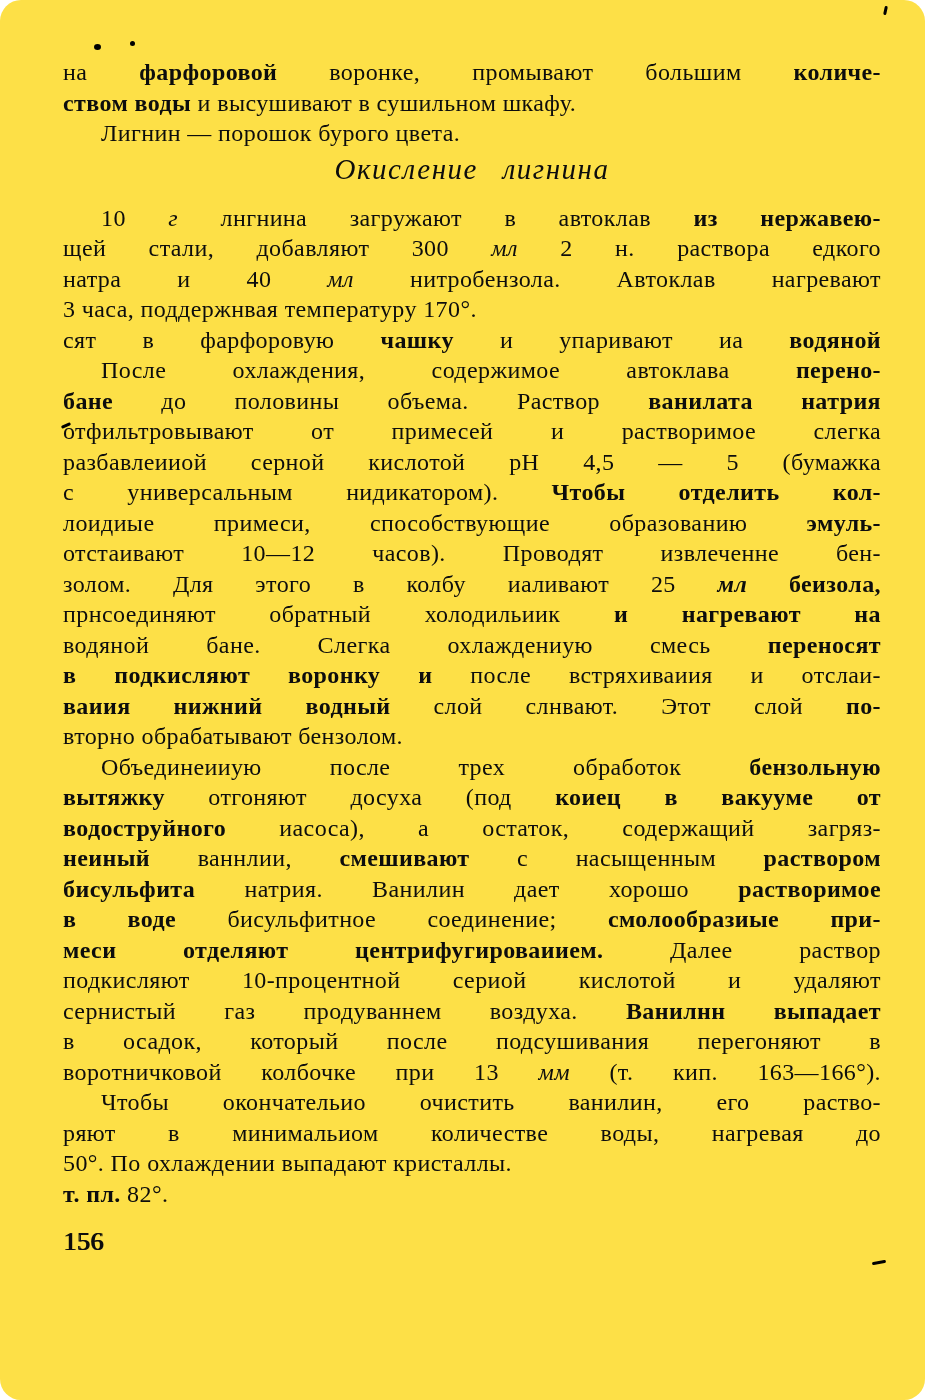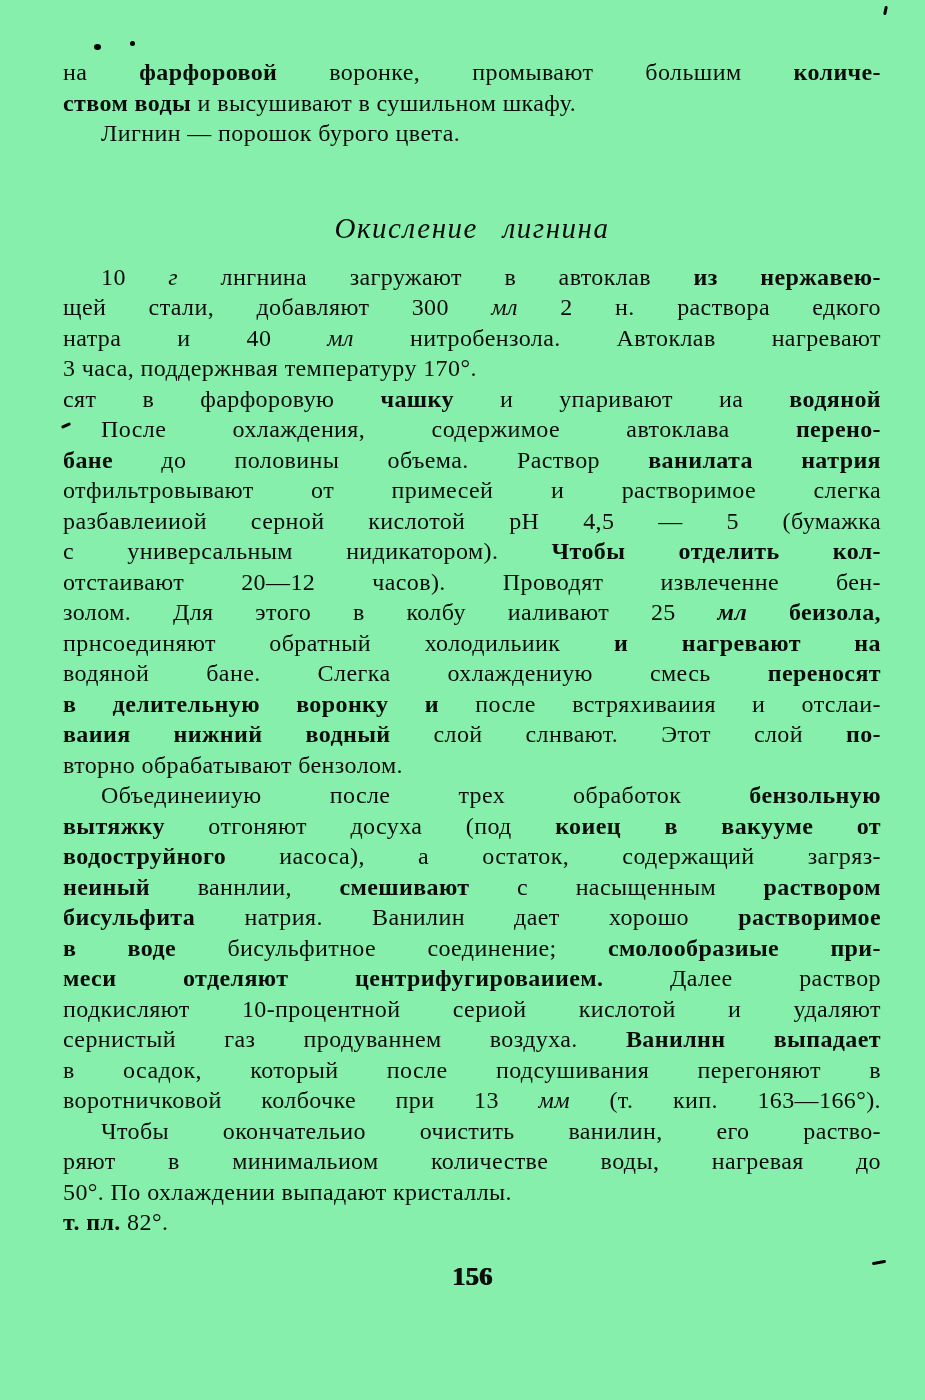--- a/index.html
+++ b/index.html
@@ -11,21 +11,22 @@
     width: 925px;
     height: 1400px;
     position: relative;
     overflow: hidden;
     font-family: "Liberation Serif", "DejaVu Serif", serif;
     color: #0d0d0d;
   }
   .page {
     position: absolute;
     inset: 0;
-    background: #86efac;
+    background: #fde047;
+    border-radius: 21px;
   }
   .text-column {
     position: absolute;
     left: 63px;
     top: 57px;
     width: 818px;
     font-size: 24px;
     line-height: 30.5px;
     letter-spacing: 0.4px;
   }
@@ -36,36 +37,34 @@
   }
   .line.last {
     text-align-last: left;
   }
   .para.indent .line.first {
     text-indent: 38px;
   }
   .b { font-weight: 700; }
   .i { font-style: italic; }
   .heading {
-    margin-top: 59px;
     margin-bottom: 14px;
     text-align: center;
     font-style: italic;
     font-size: 29px;
     line-height: 40px;
     letter-spacing: 1.5px;
     word-spacing: 16px;
   }
   .page-number {
-    margin-top: 24px;
+    margin-top: 18px;
     font-size: 26px;
-    font-weight: 700;
+    font-weight: 400;
     letter-spacing: 0.5px;
     text-shadow: 1.3px 0 0 currentColor;
-    text-align: center;
   }
   .artifact {
     position: absolute;
     background: #000;
   }
   .speck { border-radius: 50%; }
   .a1 { left: 94px;  top: 44px;   width: 7px;  height: 6px; }
   .a2 { left: 130px; top: 41px;   width: 5px;  height: 5px; }
   .a3 { left: 884px; top: 6px;    width: 3px;  height: 9px;  border-radius: 2px; transform: rotate(12deg); }
   .a4 { left: 61px;  top: 424px;  width: 10px; height: 3px;  border-radius: 2px; transform: rotate(-25deg); }
@@ -92,25 +91,26 @@
         <div class="line"><span>натра и 40 </span><span class="i">мл</span><span> нитробензола. Автоклав нагревают</span></div>
         <div class="line last"><span>3 часа, поддержнвая температуру 170°.</span></div>
       </div>
       <div class="para indent">
         <div class="line"><span>сят в фарфоровую </span><span class="b">чашку </span><span>и упаривают иа </span><span class="b">водяной</span></div>
         <div class="line first"><span>После охлаждения, содержимое автоклава </span><span class="b">перено-</span></div>
         <div class="line"><span class="b">бане </span><span>до половины объема. Раствор </span><span class="b">ванилата натрия</span></div>
         <div class="line"><span>отфильтровывают от примесей и растворимое слегка</span></div>
         <div class="line"><span>разбавлеииой серной кислотой рН 4,5 — 5 (бумажка</span></div>
         <div class="line"><span>с универсальным нидикатором). </span><span class="b">Чтобы отделить кол-</span></div>
-        <div class="line"><span>отстаивают 20—12 часов). Проводят извлеченне бен-</span></div>
+        <div class="line"><span>лоидиые примеси, способствующие образованию </span><span class="b">эмуль-</span></div>
+        <div class="line"><span>отстаивают 10—12 часов). Проводят извлеченне бен-</span></div>
         <div class="line"><span>золом. Для этого в колбу иаливают 25 </span><span class="b i">мл</span><span class="b"> беизола,</span></div>
         <div class="line"><span>прнсоединяют обратный холодильиик </span><span class="b">и нагревают на</span></div>
         <div class="line"><span>водяной бане. Слегка охлаждениую смесь </span><span class="b">переносят</span></div>
-        <div class="line"><span class="b">в делительную воронку и </span><span>после встряхиваиия и отслаи-</span></div>
+        <div class="line"><span class="b">в подкисляют воронку и </span><span>после встряхиваиия и отслаи-</span></div>
         <div class="line"><span class="b">ваиия нижний водный </span><span>слой слнвают. Этот слой </span><span class="b">по-</span></div>
         <div class="line last"><span>вторно обрабатывают бензолом.</span></div>
       </div>
       <div class="para indent">
         <div class="line first"><span>Объединеииую после трех обработок </span><span class="b">бензольную</span></div>
         <div class="line"><span class="b">вытяжку </span><span>отгоняют досуха (под </span><span class="b">коиец в вакууме от</span></div>
         <div class="line"><span class="b">водоструйного </span><span>иасоса), а остаток, содержащий загряз-</span></div>
         <div class="line"><span class="b">неиный </span><span>ваннлии, </span><span class="b">смешивают </span><span>с насыщенным </span><span class="b">раствором</span></div>
         <div class="line"><span class="b">бисульфита </span><span>натрия. Ванилин дает хорошо </span><span class="b">растворимое</span></div>
         <div class="line"><span class="b">в воде </span><span>бисульфитное соединение; </span><span class="b">смолообразиые при-</span></div>

